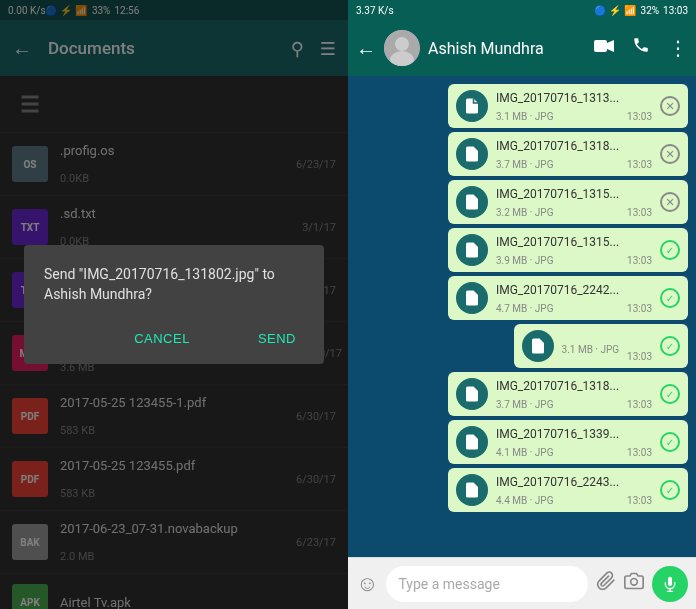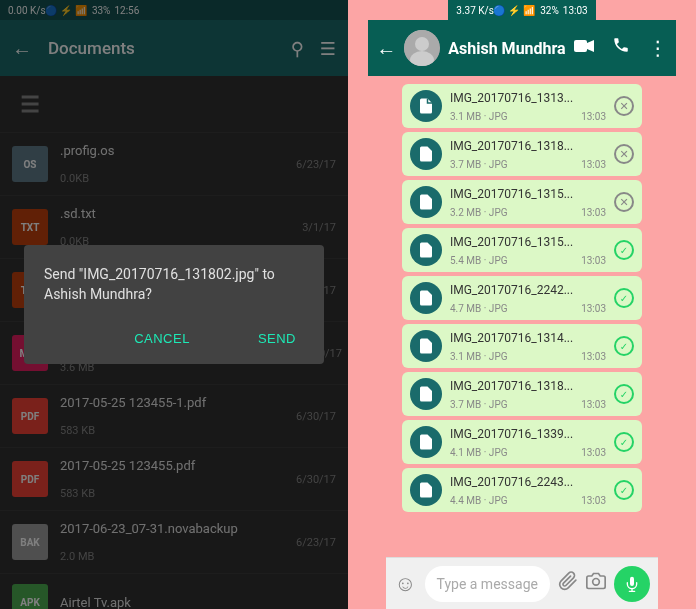--- a/index.html
+++ b/index.html
@@ -81,21 +81,21 @@
       justify-content: center;
       flex-shrink: 0;
       font-size: 10px;
       font-weight: bold;
       color: white;
       border-radius: 3px;
     }
 
     .file-icon.folder { background: transparent; color: #888; font-size: 22px; }
     .file-icon.os { background: #607d8b; }
-    .file-icon.txt { background: #c2410c; }
+    .file-icon.txt { background: #6d28d9; }
     .file-icon.mp3 { background: #e91e63; }
     .file-icon.pdf { background: #f44336; }
     .file-icon.bak { background: #9e9e9e; }
     .file-icon.apk { background: #4caf50; }
 
     .file-info {
       flex: 1;
     }
 
     .file-name {
@@ -159,24 +159,23 @@
       border: none;
       cursor: pointer;
       text-transform: uppercase;
       margin-left: 36px;
     }
 
     
     .right-panel {
       width: 348px;
       height: 609px;
-      background: #fca5a5;
+      background: #0c4a6e;
       display: flex;
       flex-direction: column;
-      align-items: center;
     }
 
     .right-status-bar {
       background: #075e54;
       height: 20px;
       display: flex;
       align-items: center;
       justify-content: space-between;
       padding: 0 8px;
       font-size: 10px;
@@ -215,21 +214,21 @@
       display: flex;
       align-items: center;
       justify-content: center;
       color: white;
       font-size: 16px;
     }
 
     .contact-name {
       color: white;
       font-size: 16px;
-      font-weight: 700;
+      font-weight: 400;
       flex: 1;
     }
 
     .right-header-icons {
       display: flex;
       gap: 18px;
       color: white;
       font-size: 18px;
     }
 
@@ -570,21 +569,21 @@
 
     <div class="msg-bubble">
       <div class="msg-file-icon">
         <svg width="18" height="18" viewBox="0 0 24 24">
             <path d="M14 2H6a2 2 0 0 0-2 2v16a2 2 0 0 0 2 2h12a2 2 0 0 0 2-2V8l-6-6z" fill="white"></path>
           </svg>
       </div>
       <div class="msg-info">
         <div class="msg-filename">IMG_20170716_1315...</div>
         <div class="msg-filemeta">
-          <span>5.4 MB</span> · <span>JPG</span>
+          <span>3.9 MB</span> · <span>JPG</span>
         </div>
       </div>
       <span class="msg-time">13:03</span>
       <div class="msg-status" style="color:#25d366;font-size:10px;">✓</div>
     </div>
 
     <div class="msg-bubble">
       <div class="msg-file-icon">
         <svg width="18" height="18" viewBox="0 0 24 24">
             <path d="M14 2H6a2 2 0 0 0-2 2v16a2 2 0 0 0 2 2h12a2 2 0 0 0 2-2V8l-6-6z" fill="white"></path>
@@ -600,21 +599,20 @@
       <div class="msg-status" style="color:#25d366;font-size:10px;">✓</div>
     </div>
 
     <div class="msg-bubble">
       <div class="msg-file-icon">
         <svg width="18" height="18" viewBox="0 0 24 24">
             <path d="M14 2H6a2 2 0 0 0-2 2v16a2 2 0 0 0 2 2h12a2 2 0 0 0 2-2V8l-6-6z" fill="white"></path>
           </svg>
       </div>
       <div class="msg-info">
-        <div class="msg-filename">IMG_20170716_1314...</div>
         <div class="msg-filemeta">
           <span>3.1 MB</span> · <span>JPG</span>
         </div>
       </div>
       <span class="msg-time">13:03</span>
       <div class="msg-status" style="color:#25d366;font-size:10px;">✓</div>
     </div>
 
     <div class="msg-bubble">
       <div class="msg-file-icon">

